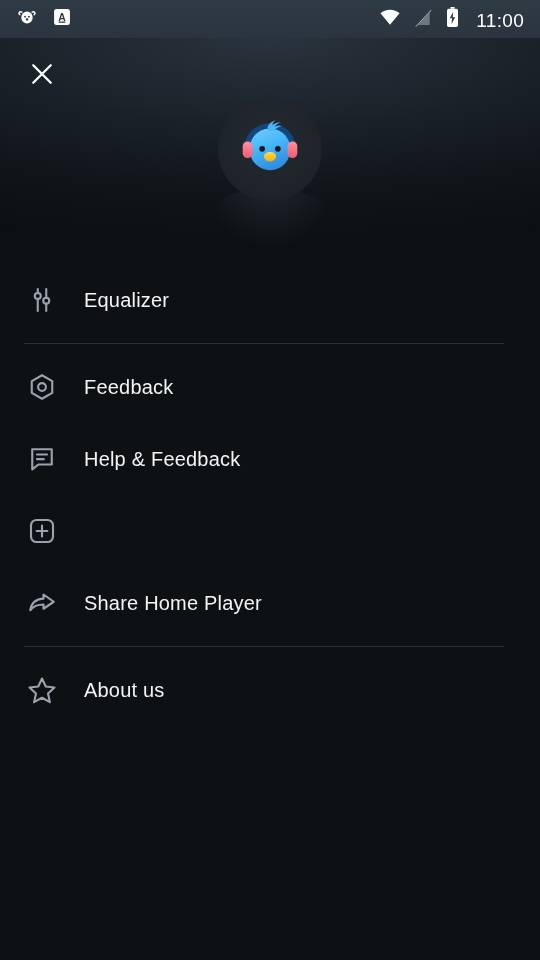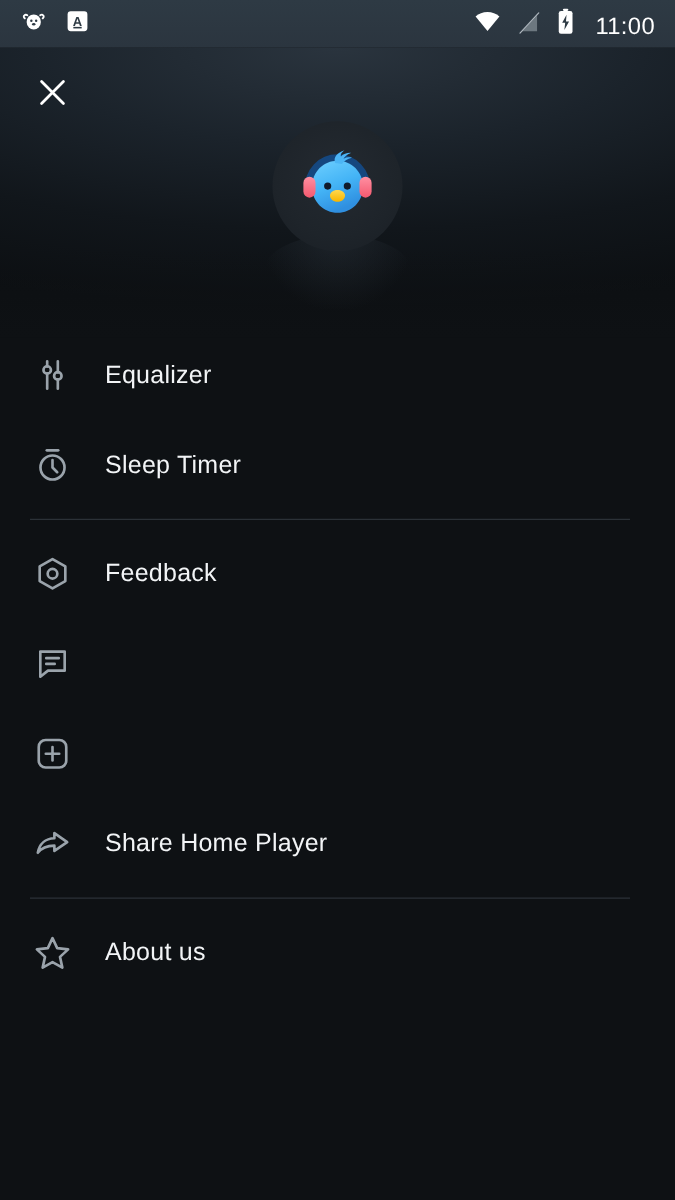--- a/index.html
+++ b/index.html
@@ -268,30 +268,20 @@
         <span class="menu-icon">
           <svg width="30" height="30" viewBox="0 0 24 24">
             <path d="M8.6 3.2v3.4M8.6 11v9.8M15.4 3.2v7.2M15.4 14.8v6" stroke="#9aa3ab" stroke-width="1.7" stroke-linecap="round"></path>
             <circle cx="8.6" cy="8.8" r="2.4" stroke="#9aa3ab" stroke-width="1.7" fill="none"></circle>
             <circle cx="15.4" cy="12.6" r="2.4" stroke="#9aa3ab" stroke-width="1.7" fill="none"></circle>
           </svg>
         </span>
         <span class="menu-label">Equalizer</span>
       </div>
 
-      <div class="menu-item">
-        <span class="menu-icon">
-          <svg width="30" height="30" viewBox="0 0 24 24">
-            <path d="M8.4 2.6h7.2" stroke="#9aa3ab" stroke-width="1.8" stroke-linecap="round"></path>
-            <circle cx="12" cy="13.6" r="7.7" stroke="#9aa3ab" stroke-width="1.7" fill="none"></circle>
-            <path d="M12 8.8v4.8l3 3" stroke="#9aa3ab" stroke-width="1.7" fill="none" stroke-linecap="round" stroke-linejoin="round"></path>
-          </svg>
-        </span>
-        <span class="menu-label">Sleep Timer</span>
-      </div>
 
 
     </div>
 
     <div class="divider"></div>
 
     <div>
 
       <div class="menu-item">
         <span class="menu-icon">
@@ -303,20 +293,21 @@
         <span class="menu-label">Feedback</span>
       </div>
 
       <div class="menu-item">
         <span class="menu-icon">
           <svg width="30" height="30" viewBox="0 0 24 24">
             <path d="M4.2 4.2h15.6v12.2H9.1l-4.9 3.9V4.2z" stroke="#9aa3ab" stroke-width="1.7" fill="none" stroke-linejoin="round"></path>
             <path d="M8 8.4h8M8 12.1h5.4" stroke="#9aa3ab" stroke-width="1.7" stroke-linecap="round"></path>
           </svg>
         </span>
+        <span class="menu-label">Help &amp; Feedback</span>
       </div>
 
       <div class="menu-item">
         <span class="menu-icon">
           <svg width="30" height="30" viewBox="0 0 24 24">
             <rect x="3.2" y="3.2" width="17.6" height="17.6" rx="4.4" stroke="#9aa3ab" stroke-width="1.7" fill="none"></rect>
             <path d="M12 7.7v8.6M7.7 12h8.6" stroke="#9aa3ab" stroke-width="1.7" stroke-linecap="round"></path>
           </svg>
         </span>
       </div>

